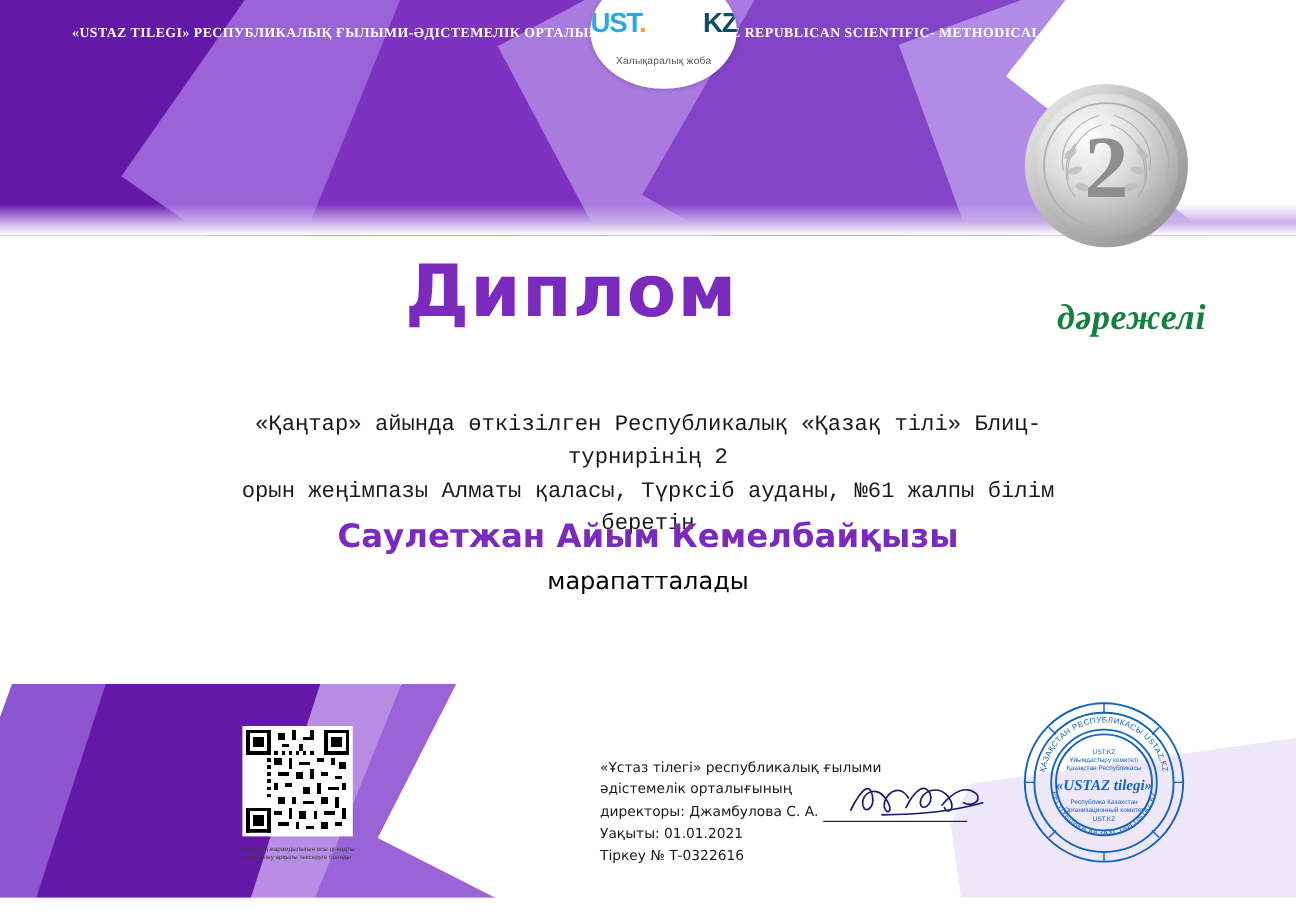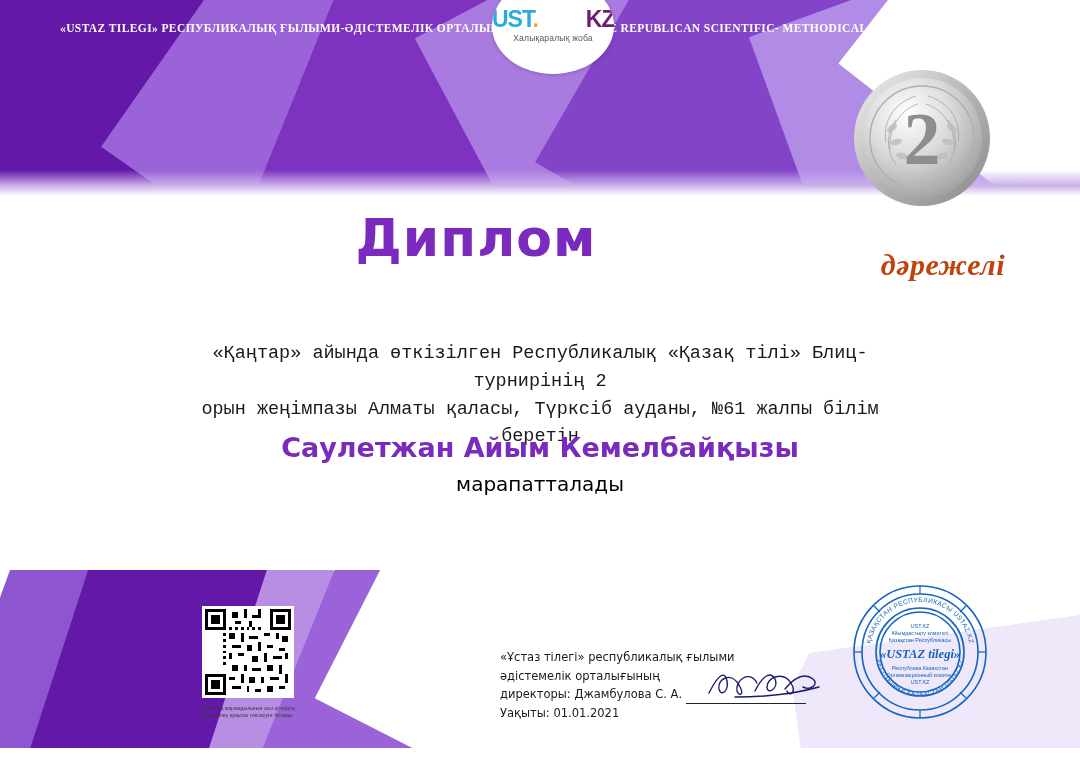--- a/index.html
+++ b/index.html
@@ -120,60 +120,60 @@
   .logo-main {
     margin-top: 30px;
     font-family: "Liberation Sans", sans-serif;
     font-weight: bold;
     font-size: 23px;
     letter-spacing: -1px;
     line-height: 1;
   }
   .logo-ust { color: #2aa9e0; }
   .logo-dot { color: #f5a623; }
-  .logo-kz  { color: #701a75; margin-left: 48px; }
+  .logo-kz  { color: #0c4a6e; margin-left: 48px; }
   .logo-sub {
     font-size: 8.5px;
     color: #555;
-    margin-top: 2px;
+    margin-top: 14px;
     letter-spacing: .2px;
   }
 
   
   .medal {
     position: absolute;
     right: 88px;
     top: 68px;
     width: 140px;
     height: 140px;
   }
   .degree-word {
     position: absolute;
     right: 75px;
     top: 248px;
     font-family: "Liberation Serif", serif;
     font-style: italic;
     font-weight: bold;
     font-size: 30px;
-    color: #c2410c;
+    color: #15803d;
     letter-spacing: .5px;
   }
 
   
   .title {
     position: absolute;
     top: 208px;
     left: 0;
     width: 1072px;
     text-align: center;
     padding-right: 120px;
     box-sizing: border-box;
     font-family: "DejaVu Sans", sans-serif;
     font-weight: bold;
-    font-size: 52px;
+    font-size: 60px;
     color: #7a2bbd;
     letter-spacing: 1px;
   }
 
   
   .body-text {
     position: absolute;
     top: 340px;
     left: 190px;
     width: 700px;
@@ -512,20 +512,24 @@
           <path d="M50 24 C58 8 66 4 70 12 C74 22 62 28 62 20 C62 10 78 4 86 16 C92 26 84 30 82 24"></path>
           <path d="M80 22 C90 10 100 6 108 12 C114 17 106 24 98 20"></path>
           <path d="M30 30 C56 30 86 28 114 20"></path>
         </g>
       </svg>
     </div>
     <div>
       <span>Уақыты:</span>
       <span>01.01.2021</span>
     </div>
+    <div>
+      <span>Тіркеу №</span>
+      <span>Т-0322616</span>
+    </div>
   </div>
 
   <svg class="stamp" viewBox="0 0 140 140">
     <defs>
       <path id="arcTop" d="M 20 70 A 50 50 0 0 1 120 70"></path>
       <path id="arcBottom" d="M 26 70 A 44 44 0 0 0 114 70"></path>
       <path id="arcTop2" d="M 30 70 A 40 40 0 0 1 110 70"></path>
       <path id="arcBottom2" d="M 36 70 A 34 34 0 0 0 104 70"></path>
     </defs>
     <g fill="none" stroke="#1565c0" stroke-width="1.6">

